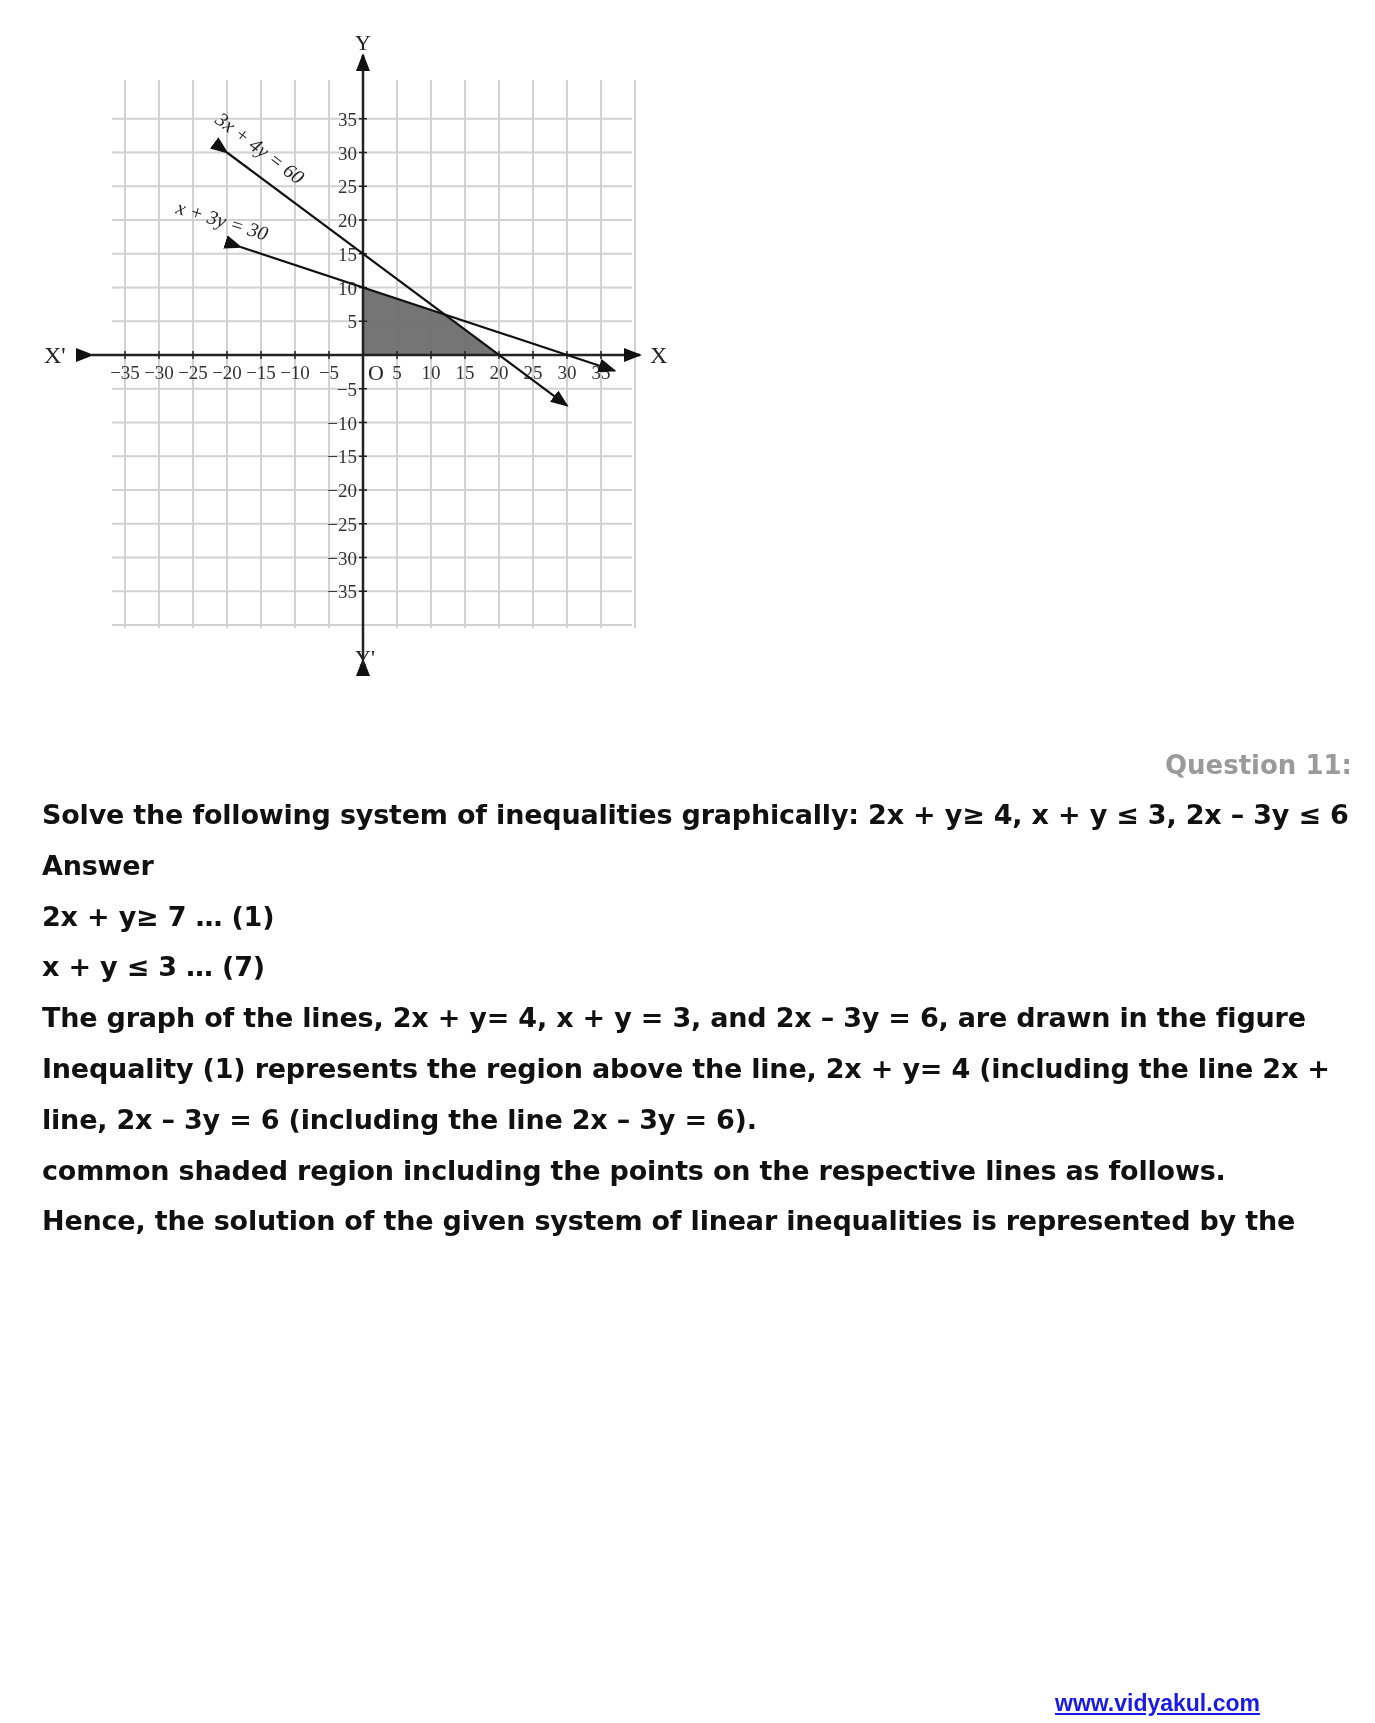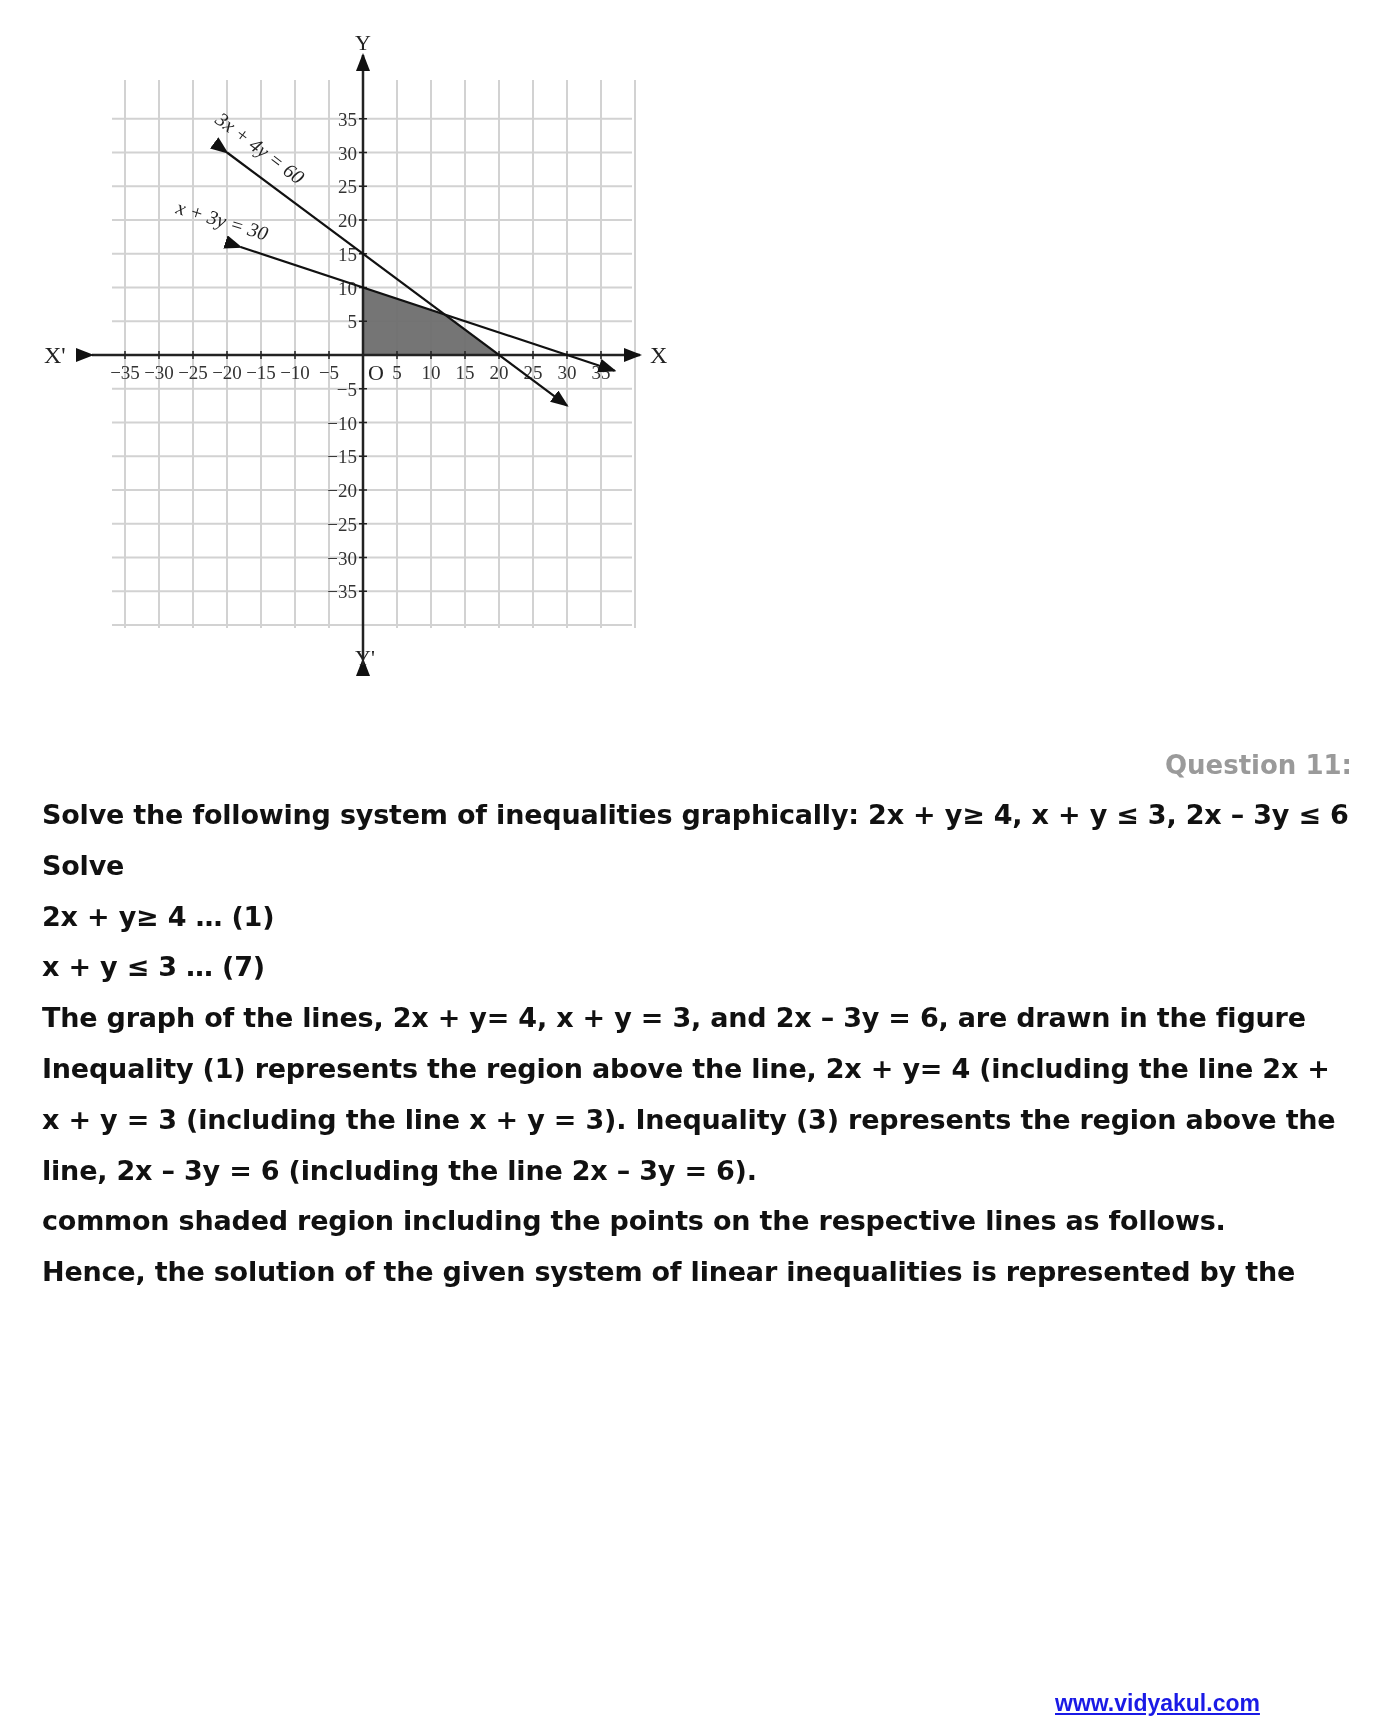--- a/index.html
+++ b/index.html
@@ -137,24 +137,23 @@
   <text x="368" y="380" font-size="22" fill="#222">O</text>
   <text x="0" y="0" font-size="20" font-style="italic" fill="#222" transform="translate(214,122) rotate(37)">3x + 4y = 60</text>
   <text x="0" y="0" font-size="20" font-style="italic" fill="#222" transform="translate(175,213) rotate(17)">x + 3y = 30</text>
 </svg>
 
 <div class="text-block">
   <div class="q-title">Question 11:</div>
   <div class="line">
     <span>Solve the following system of inequalities graphically: </span><span>2x + y≥ 4, x + y ≤ 3, 2x – 3y ≤ 6</span>
   </div>
-  <div class="line">Solve</div>
-  <div class="line">2x + y≥ 4 … (1)</div>
+  <div class="line">Answer</div>
+  <div class="line">2x + y≥ 7 … (1)</div>
   <div class="line">x + y ≤ 3 … (7)</div>
   <div class="line">The graph of the lines, 2x + y= 4, x + y = 3, and 2x – 3y = 6, are drawn in the figure</div>
   <div class="line">Inequality (1) represents the region above the line, 2x + y= 4 (including the line 2x +</div>
-  <div class="line">x + y = 3 (including the line x + y = 3). Inequality (3) represents the region above the</div>
   <div class="line">line, 2x – 3y = 6 (including the line 2x – 3y = 6).</div>
   <div class="line">common shaded region including the points on the respective lines as follows.</div>
   <div class="line">Hence, the solution of the given system of linear inequalities is represented by the</div>
 </div>
 
 <a class="footer-link">www.vidyakul.com</a>
 
 </body></html>

